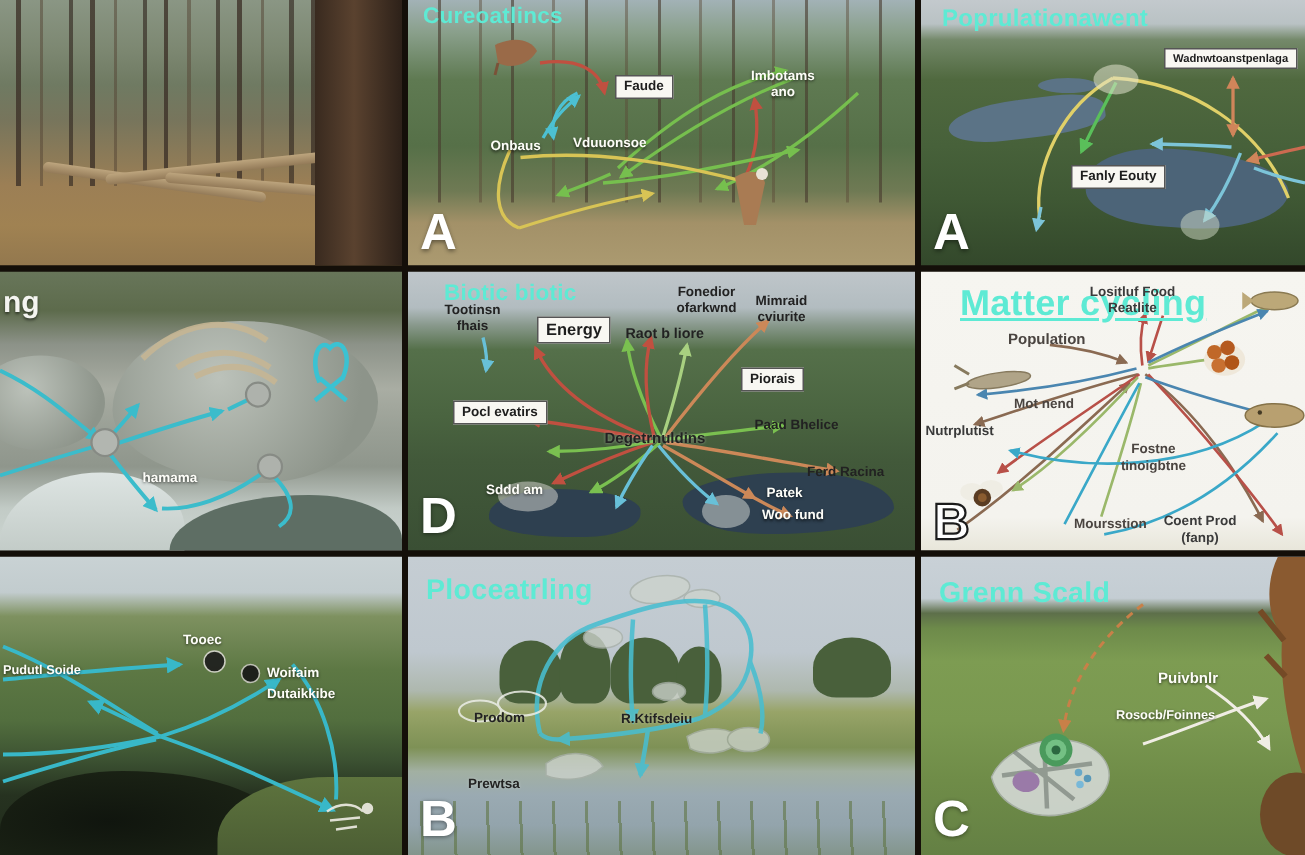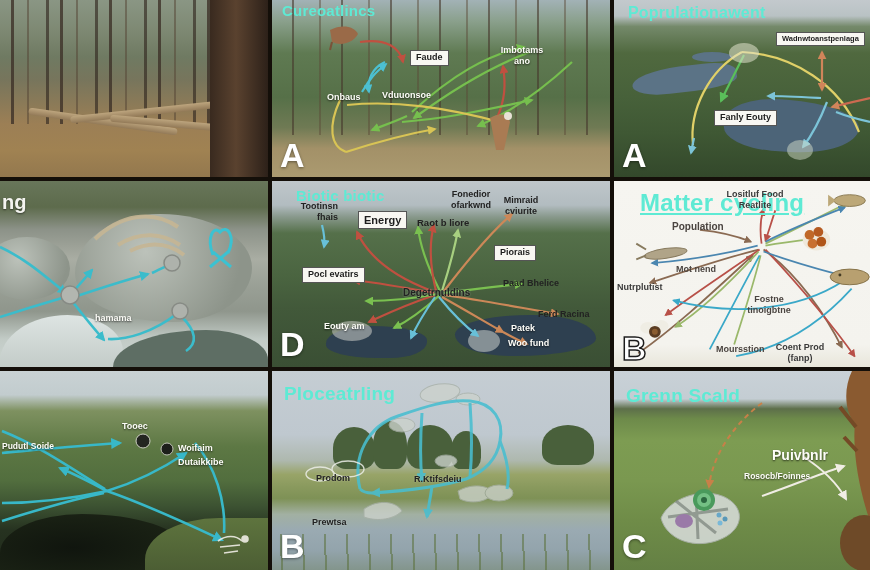--- a/index.html
+++ b/index.html
@@ -224,34 +224,34 @@
         <path d="M165,113 C140,118 115,120 94,120" stroke="#7ac050" marker-end="url(#m5g)"></path>
         <path d="M172,112 C205,108 228,105 250,103" stroke="#7ac050" marker-end="url(#m5g)"></path>
         <path d="M172,114 C215,120 255,128 286,133" stroke="#cc8858" marker-end="url(#m5o)"></path>
         <path d="M170,116 C195,130 215,142 231,151" stroke="#cc8858" marker-end="url(#m5o)"></path>
         <path d="M231,151 C240,156 248,160 255,163" stroke="#cc8858" marker-end="url(#m5o)"></path>
         <path d="M167,116 C180,132 194,146 206,155" stroke="#68c0d8" marker-end="url(#m5c)"></path>
         <path d="M163,116 C150,135 143,148 139,157" stroke="#68c0d8" marker-end="url(#m5c)"></path>
       </g>
     </svg>
     <div class="title-dark" style="left:24px;top:6px;font-size:15px;">Biotic biotic</div>
-    <div class="lbl-dark ctr" style="left:20px;top:20px;width:46px;text-align:right;">Tootinsn
+    <div class="lbl-dark ctr" style="left:20px;top:20px;width:46px;">Tootinsn
 fhais</div>
     <div class="lbl-box" style="left:86px;top:30px;font-size:11px;">Energy</div>
     <div class="lbl-dark" style="left:145px;top:36px;font-size:9.5px;">Raot b liore</div>
     <div class="lbl-dark ctr" style="left:174px;top:8px;width:50px;">Fonedior
 ofarkwnd</div>
     <div class="lbl-dark ctr" style="left:226px;top:14px;width:46px;">Mimraid
 cviurite</div>
     <div class="lbl-box" style="left:222px;top:64px;">Piorais</div>
     <div class="lbl-box" style="left:30px;top:86px;">Pocl evatirs</div>
     <div class="lbl-dark" style="left:131px;top:106px;font-size:10px;text-shadow:0 0 2px rgba(255,255,255,.4);">Degetrnuldins</div>
     <div class="lbl-dark" style="left:231px;top:97px;">Paad Bhelice</div>
     <div class="lbl-dark" style="left:266px;top:128px;">Ferd Racina</div>
-    <div class="lbl" style="left:52px;top:140px;">Eouty am</div>
+    <div class="lbl" style="left:52px;top:140px;">Sddd am</div>
     <div class="lbl" style="left:203px;top:142px;padding-left:36px;">Patek</div>
     <div class="lbl" style="left:236px;top:157px;">Woo fund</div>
     <div class="letter" style="left:8px;top:146px;">D</div>
   </div>
 
   <div class="panel">
     <div class="p6-bg"></div>
     <svg class="ov" viewBox="0 0 256 190">
       <defs>
         <marker id="m6b" viewBox="0 0 10 10" refX="8" refY="5" markerWidth="8" markerHeight="8" markerUnits="userSpaceOnUse" orient="auto-start-reverse">
@@ -434,19 +434,19 @@
         <circle cx="48" cy="17" r="11" fill="#4a9a5c"></circle>
             <circle cx="48" cy="17" r="7" fill="#74c084"></circle>
             <circle cx="48" cy="17" r="3" fill="#2c6840"></circle>
         <ellipse cx="28" cy="38" rx="9" ry="7" fill="#9a7aa8"></ellipse>
         <circle cx="63" cy="32" r="2.5" fill="#68a8c8"></circle>
             <circle cx="69" cy="36" r="2.5" fill="#5898b8"></circle>
             <circle cx="64" cy="40" r="2.5" fill="#78b8d8"></circle>
       </g>
     </svg>
     <div class="title-dark" style="left:12px;top:14px;font-size:19px;">Grenn Scald</div>
-    <div class="lbl" style="left:158px;top:76px;font-size:14px;">Puivbnlr</div>
+    <div class="lbl" style="left:158px;top:76px;font-size:10px;">Puivbnlr</div>
     <div class="lbl" style="left:130px;top:100px;font-size:8.5px;">Rosocb/Foinnes</div>
     <div class="letter" style="left:8px;top:158px;">C</div>
   </div>
 
  </div>
 </div>
 
 </body></html>

